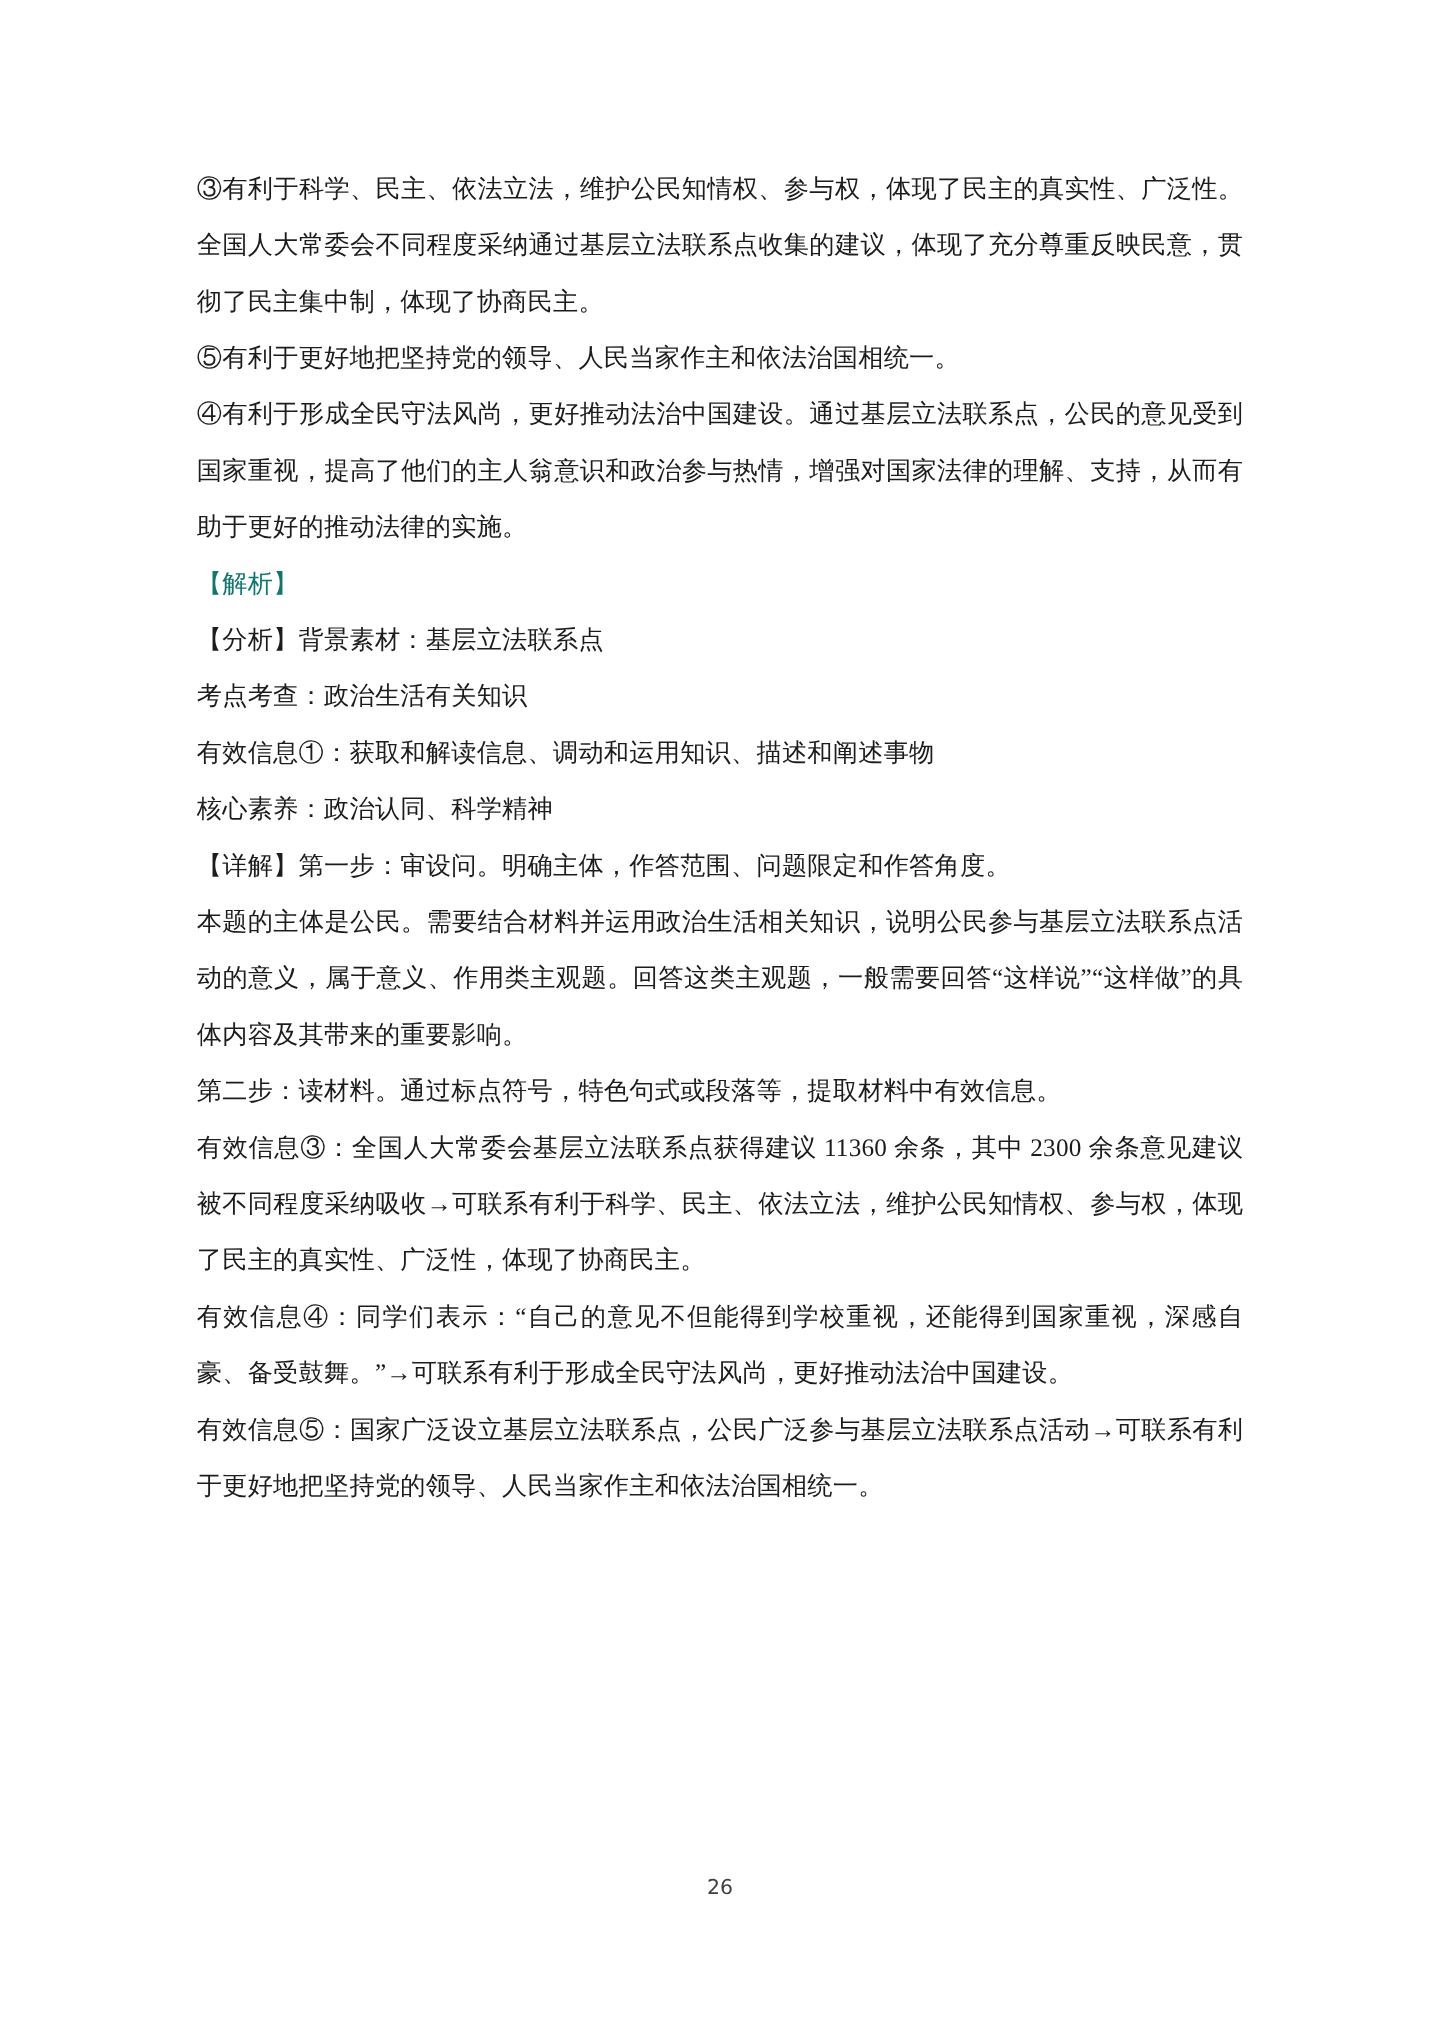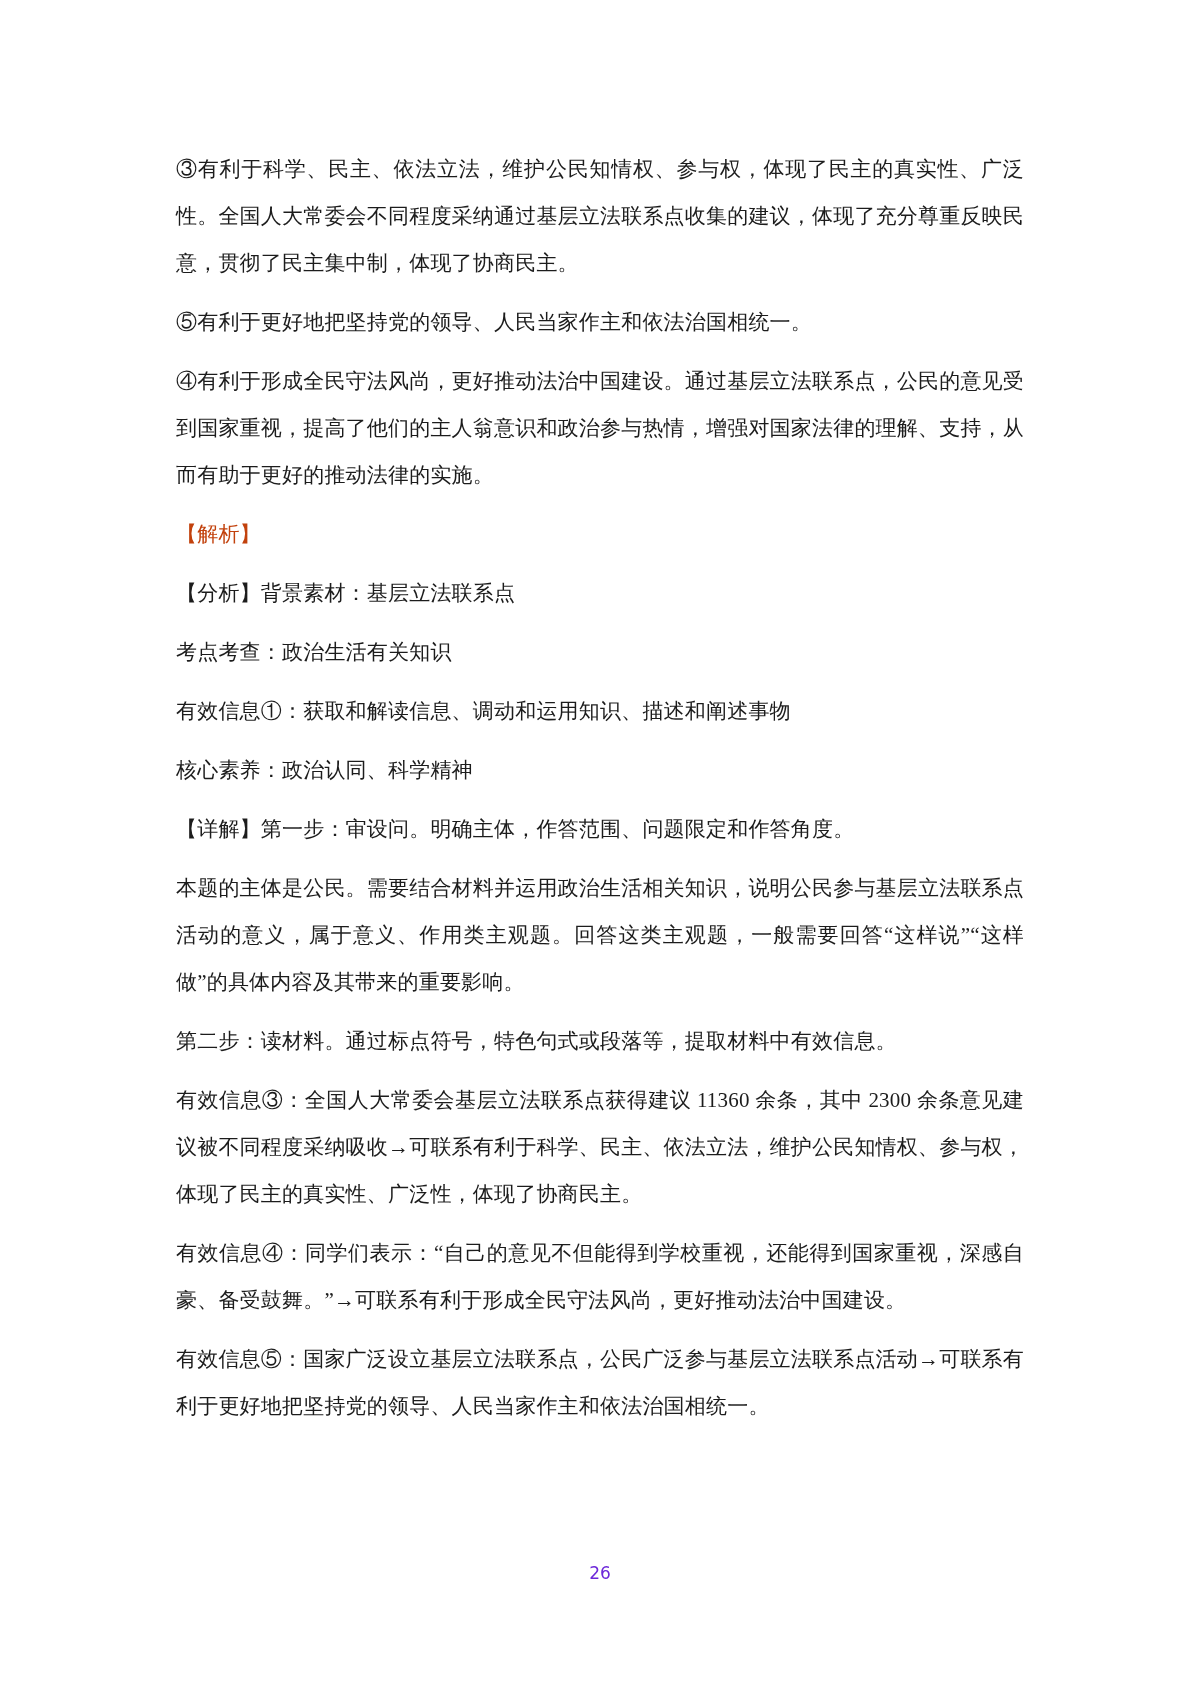--- a/index.html
+++ b/index.html
@@ -24,45 +24,45 @@
     position: absolute;
     left: 164px;
     top: 134px;
     width: 872px;
     font-size: 21px;
     line-height: 47px;
     text-align: justify;
     letter-spacing: 0.2px;
   }
   .para {
-    margin: 12px;
+    margin: 0;
     padding: 0;
   }
   .footer {
     position: absolute;
     left: 0;
     right: 0;
     top: 1563px;
     text-align: center;
   }
   .pagenum {
     font-family: "DejaVu Sans", "Liberation Sans", sans-serif;
     font-size: 17px;
-    color: #6d28d9;
+    color: #404040;
   }
 </style>
 </head>
 <body>
 
 <div class="page">
   <main class="content" id="paragraph-container">
       <div class="para">③有利于科学、民主、依法立法，维护公民知情权、参与权，体现了民主的真实性、广泛性。全国人大常委会不同程度采纳通过基层立法联系点收集的建议，体现了充分尊重反映民意，贯彻了民主集中制，体现了协商民主。</div>
       <div class="para">⑤有利于更好地把坚持党的领导、人民当家作主和依法治国相统一。</div>
       <div class="para">④有利于形成全民守法风尚，更好推动法治中国建设。通过基层立法联系点，公民的意见受到国家重视，提高了他们的主人翁意识和政治参与热情，增强对国家法律的理解、支持，从而有助于更好的推动法律的实施。</div>
-      <div class="para" style="color: #c2410c;">【解析】</div>
+      <div class="para" style="color: #0f766e;">【解析】</div>
       <div class="para">【分析】背景素材：基层立法联系点</div>
       <div class="para">考点考查：政治生活有关知识</div>
       <div class="para">有效信息①：获取和解读信息、调动和运用知识、描述和阐述事物</div>
       <div class="para">核心素养：政治认同、科学精神</div>
       <div class="para">【详解】第一步：审设问。明确主体，作答范围、问题限定和作答角度。</div>
       <div class="para">本题的主体是公民。需要结合材料并运用政治生活相关知识，说明公民参与基层立法联系点活动的意义，属于意义、作用类主观题。回答这类主观题，一般需要回答“这样说”“这样做”的具体内容及其带来的重要影响。</div>
       <div class="para">第二步：读材料。通过标点符号，特色句式或段落等，提取材料中有效信息。</div>
       <div class="para">有效信息③：全国人大常委会基层立法联系点获得建议 11360 余条，其中 2300 余条意见建议被不同程度采纳吸收→可联系有利于科学、民主、依法立法，维护公民知情权、参与权，体现了民主的真实性、广泛性，体现了协商民主。</div>
       <div class="para">有效信息④：同学们表示：“自己的意见不但能得到学校重视，还能得到国家重视，深感自豪、备受鼓舞。”→可联系有利于形成全民守法风尚，更好推动法治中国建设。</div>
       <div class="para">有效信息⑤：国家广泛设立基层立法联系点，公民广泛参与基层立法联系点活动→可联系有利于更好地把坚持党的领导、人民当家作主和依法治国相统一。</div>

